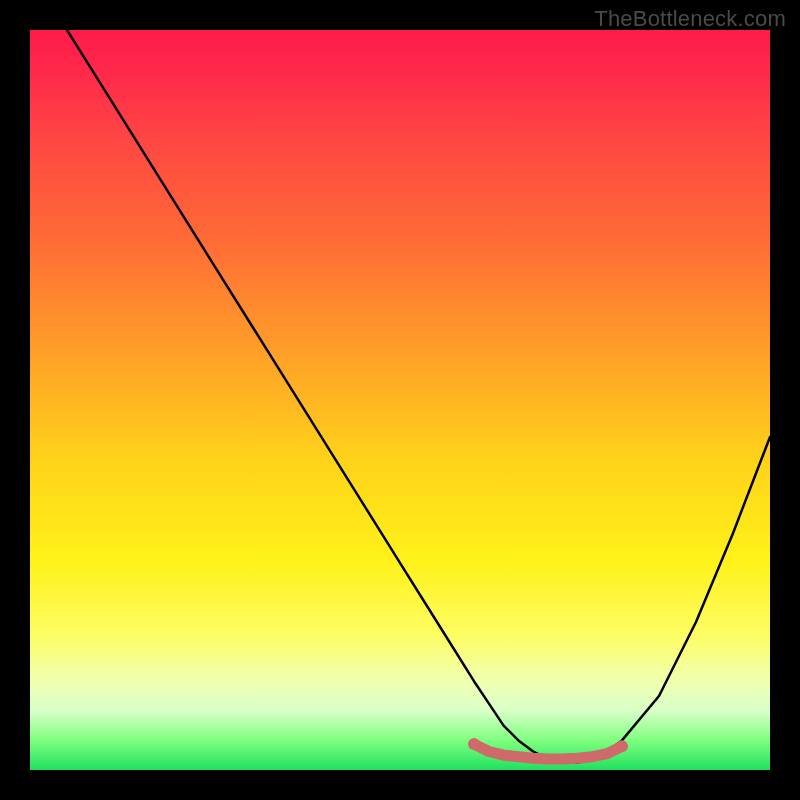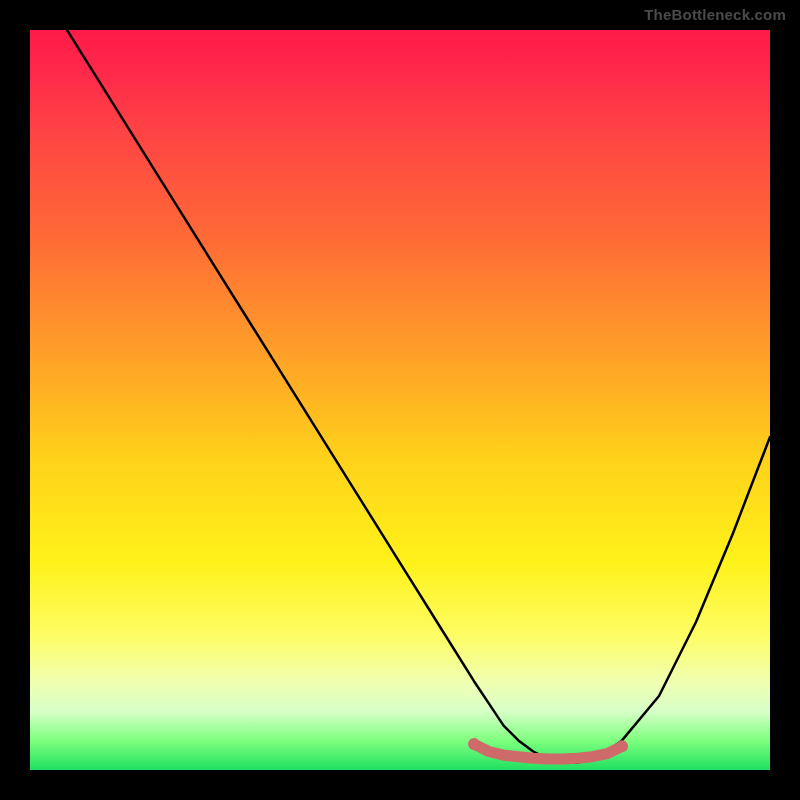--- a/index.html
+++ b/index.html
@@ -4,22 +4,22 @@
 <style>
   * { margin: 0; padding: 0; box-sizing: border-box; }
   html, body { width: 800px; height: 800px; overflow: hidden; }
   body { background: #000; position: relative; font-family: Arial, sans-serif; }
 
   .watermark {
     position: absolute;
     top: 6px;
     right: 14px;
     color: #4a4a4a;
-    font-size: 15px;
-    font-weight: 700;
+    font-size: 22px;
+    font-weight: 400;
     z-index: 10;
     letter-spacing: 0.2px;
   }
 
   .plot-area {
     position: absolute;
     left: 30px;
     top: 30px;
     width: 740px;
     height: 740px;

